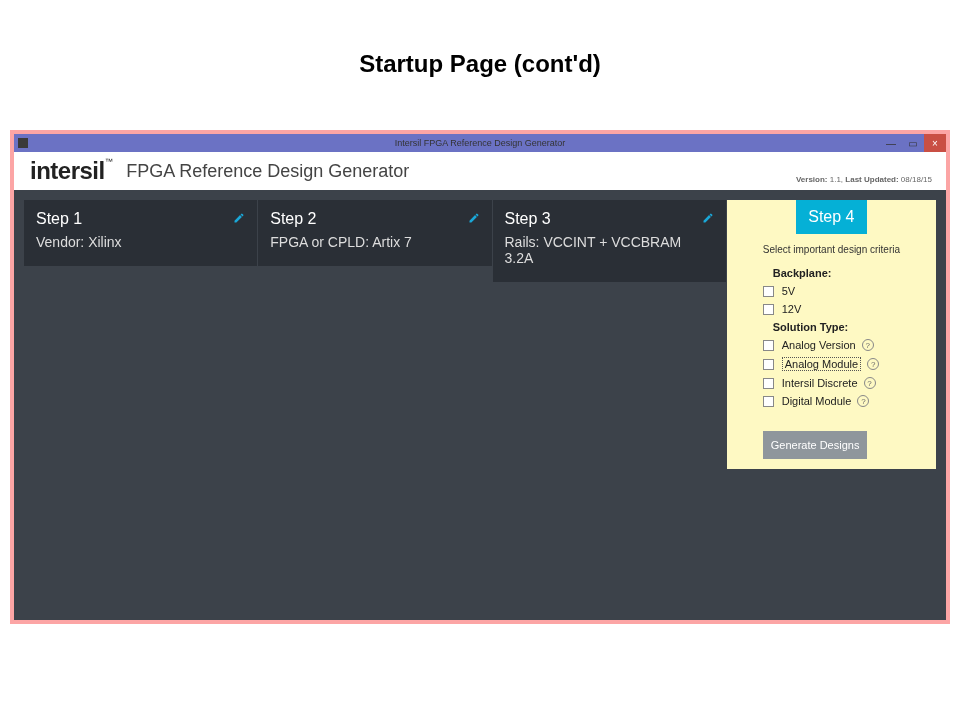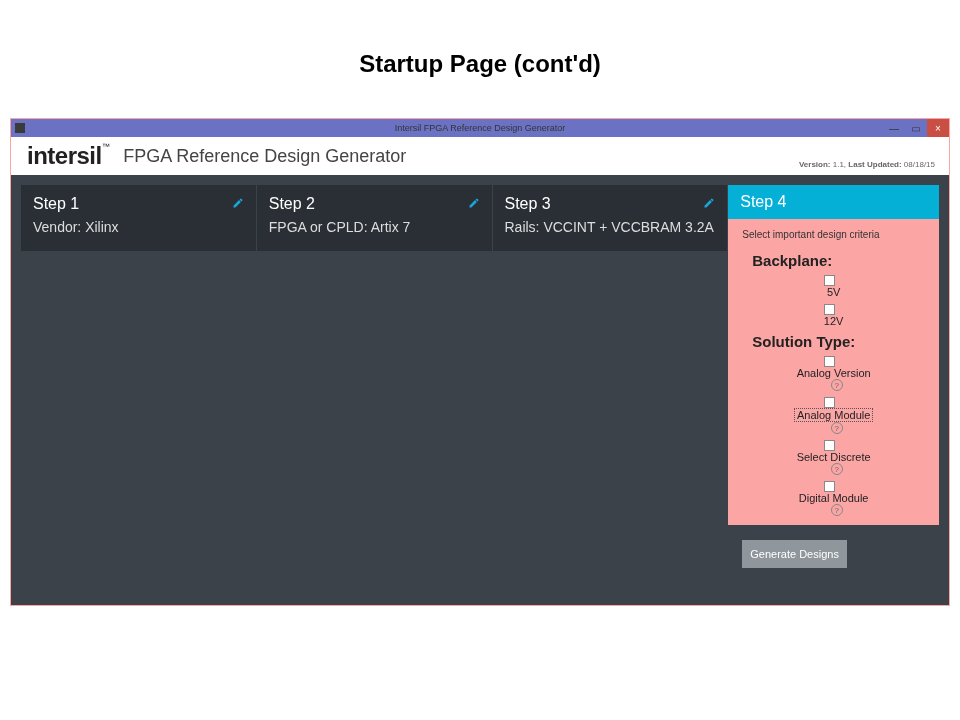--- a/index.html
+++ b/index.html
@@ -1,41 +1,41 @@
 <!DOCTYPE html>
 <html><head>
   <meta charset="utf-8">
   <style>
     * { box-sizing: border-box; margin: 0; padding: 0; }
     body { font-family: "Segoe UI", Arial, sans-serif; background: #fff; width: 960px; height: 720px; overflow: hidden; }
     .slide-title { text-align: center; font-size: 24px; font-weight: bold; padding-top: 50px; padding-bottom: 40px; }
-    .app-window { margin: 0 10px; border: 1px solid #fca5a5; background: #fff; }
+    .app-window { margin: 12px 10px; border: 4px solid #fca5a5; background: #fff; }
     .titlebar { background: #6b72c4; height: 18px; display: flex; align-items: center; position: relative; font-size: 9px; color: #222; }
     .titlebar .app-icon { width: 10px; height: 10px; background: #3a3a3a; margin-left: 4px; }
     .titlebar .title-text { position: absolute; left: 50%; transform: translateX(-50%); font-size: 9px; color: #333; }
     .titlebar .win-controls { position: absolute; right: 0; top: 0; display: flex; height: 18px; }
     .titlebar .win-btn { width: 22px; height: 18px; display: flex; align-items: center; justify-content: center; font-size: 10px; color: #333; }
     .titlebar .win-close { background: #c94f44; color: #fff; }
     .app-header { background: #fff; display: flex; align-items: center; padding: 8px 16px; position: relative; height: 38px; }
     .brand { font-family: Arial, sans-serif; font-size: 24px; font-weight: 900; color: #222; letter-spacing: -0.5px; }
     .brand .tm { font-size: 8px; vertical-align: top; font-weight: normal; }
     .app-title { font-size: 18px; font-weight: 300; color: #444; margin-left: 14px; }
     .version { position: absolute; right: 14px; bottom: 6px; font-size: 8px; color: #666; }
     .version b { font-weight: bold; }
     .workspace { background: #3c424a; padding: 10px; display: flex; gap: 1px; height: 430px; align-items: flex-start; }
     .step-card { flex: 1; background: #2a2f36; color: #fff; padding: 10px 12px 16px 12px; position: relative; min-height: 62px; }
     .step-card .step-title { font-size: 16px; font-weight: 300; margin-bottom: 6px; }
     .step-card .step-sub { font-size: 14px; font-weight: 300; color: #ddd; }
     .step-card .pencil { position: absolute; top: 10px; right: 12px; color: #1aa7d7; }
-    .step4 { flex: 1; background: #fca5a5; color: #222; display: flex; flex-direction: column; height: 340px; }
+    .step4 { flex: 1; background: #fef9c3; color: #222; display: flex; flex-direction: column; height: 269px; align-items: center; }
     .step4-header { background: #05b0d6; color: #fff; padding: 8px 12px; font-size: 16px; font-weight: 300; }
     .step4-body { padding: 10px 14px; font-size: 11px; }
     .step4-instr { font-size: 10px; color: #333; margin-bottom: 12px; }
-    .group-label { font-size: 15px; font-weight: bold; margin: 6px 0 6px 0; padding-left: 10px; }
-    .chk-row { display: flex; align-items: center; margin: 6px 0; font-size: 11px; flex-direction: column; }
+    .group-label { font-size: 11px; font-weight: bold; margin: 6px 0 6px 0; padding-left: 10px; }
+    .chk-row { display: flex; align-items: center; margin: 6px 0; font-size: 11px; }
     .chk-box { width: 11px; height: 11px; border: 1px solid #888; margin-right: 8px; background: #fff; }
     .chk-row.focused .chk-label { border: 1px dotted #555; padding: 0 2px; }
     .help-icon { width: 12px; height: 12px; border: 1px solid #888; border-radius: 50%; display: inline-flex; align-items: center; justify-content: center; font-size: 8px; color: #666; margin-left: 6px; }
     .gen-btn { background: #8f969c; color: #fff; border: none; padding: 8px 8px; font-size: 11px; margin-top: 18px; cursor: pointer; }
     svg.pencil-svg { width: 12px; height: 12px; }
   </style>
 </head>
 <body>
 
 <div class="slide-title">Startup Page (cont'd)</div>
@@ -115,21 +115,21 @@
           <span class="chk-label">Analog Version</span>
           <span class="help-icon">?</span>
         </div>
         <div class="chk-row focused">
           <span class="chk-box"></span>
           <span class="chk-label">Analog Module</span>
           <span class="help-icon">?</span>
         </div>
         <div class="chk-row">
           <span class="chk-box"></span>
-          <span class="chk-label">Select Discrete</span>
+          <span class="chk-label">Intersil Discrete</span>
           <span class="help-icon">?</span>
         </div>
         <div class="chk-row">
           <span class="chk-box"></span>
           <span class="chk-label">Digital Module</span>
           <span class="help-icon">?</span>
         </div>
 
         <button class="gen-btn">Generate Designs</button>
       </div>

